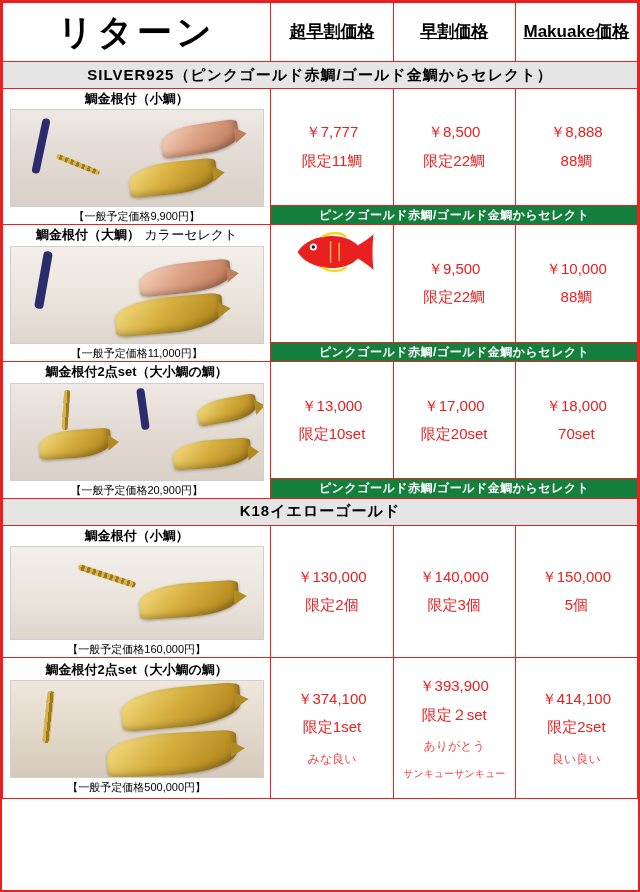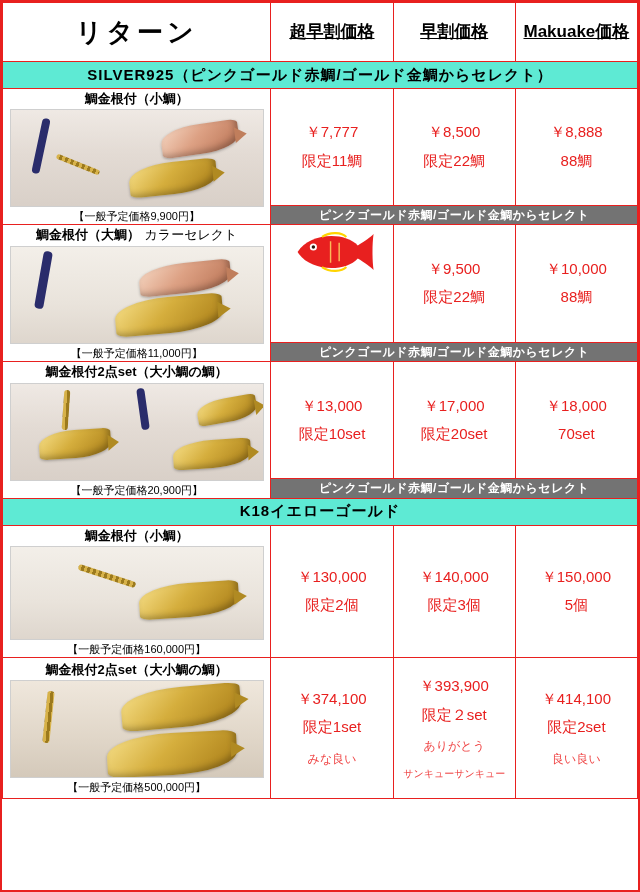--- a/index.html
+++ b/index.html
@@ -26,44 +26,44 @@
     padding:0;
     vertical-align:middle;
     text-align:center;
   }
   .col-return{width:268px;}
   .col-p{width:122px;}
 
   
   .hdr-return{
     height:58px;
-    font-size:26px;
+    font-size:35px;
     font-weight:bold;
     letter-spacing:4px;
   }
   .hdr-price{
     height:58px;
     font-size:17px;
     font-weight:bold;
     text-decoration:underline;
     line-height:1.2;
   }
 
   
   .band{
     height:26px;
-    background:#5eead4;
+    background:#e5e5e5;
     color:#000;
     font-size:15px;
     font-weight:bold;
     letter-spacing:1px;
   }
   
   .redband{
-    background:#737373;
+    background:#15803d;
     color:#ffffff;
     font-size:12px;
     font-weight:bold;
     height:18px;
     line-height:18px;
     letter-spacing:0.5px;
   }
 
   
   .prod{

